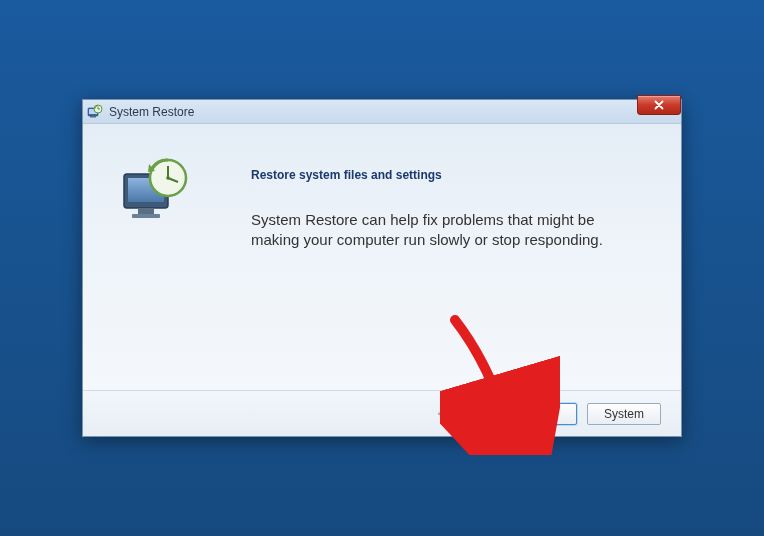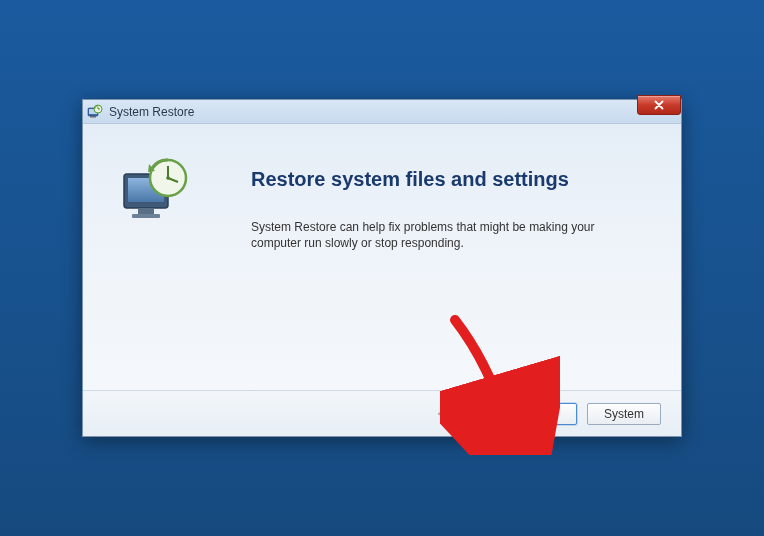--- a/index.html
+++ b/index.html
@@ -77,27 +77,27 @@
     .restore-graphic {
       width: 80px;
       height: 80px;
     }
     .right-panel {
       flex: 1;
       padding-left: 40px;
       padding-top: 26px;
     }
     .heading {
-      font-size: 20px;
+      font-size: 12px;
       color: #1a3a6e;
       font-weight: 600;
       margin-bottom: 28px;
     }
     .para {
-      font-size: 12px;
+      font-size: 15px;
       color: #333;
       line-height: 1.35;
       margin-bottom: 16px;
       max-width: 370px;
     }
     .footer {
       height: 46px;
       border-top: 1px solid #d0dbe6;
       background: linear-gradient(180deg, #f2f6fa 0%, #e7eef5 100%);
       display: flex;

